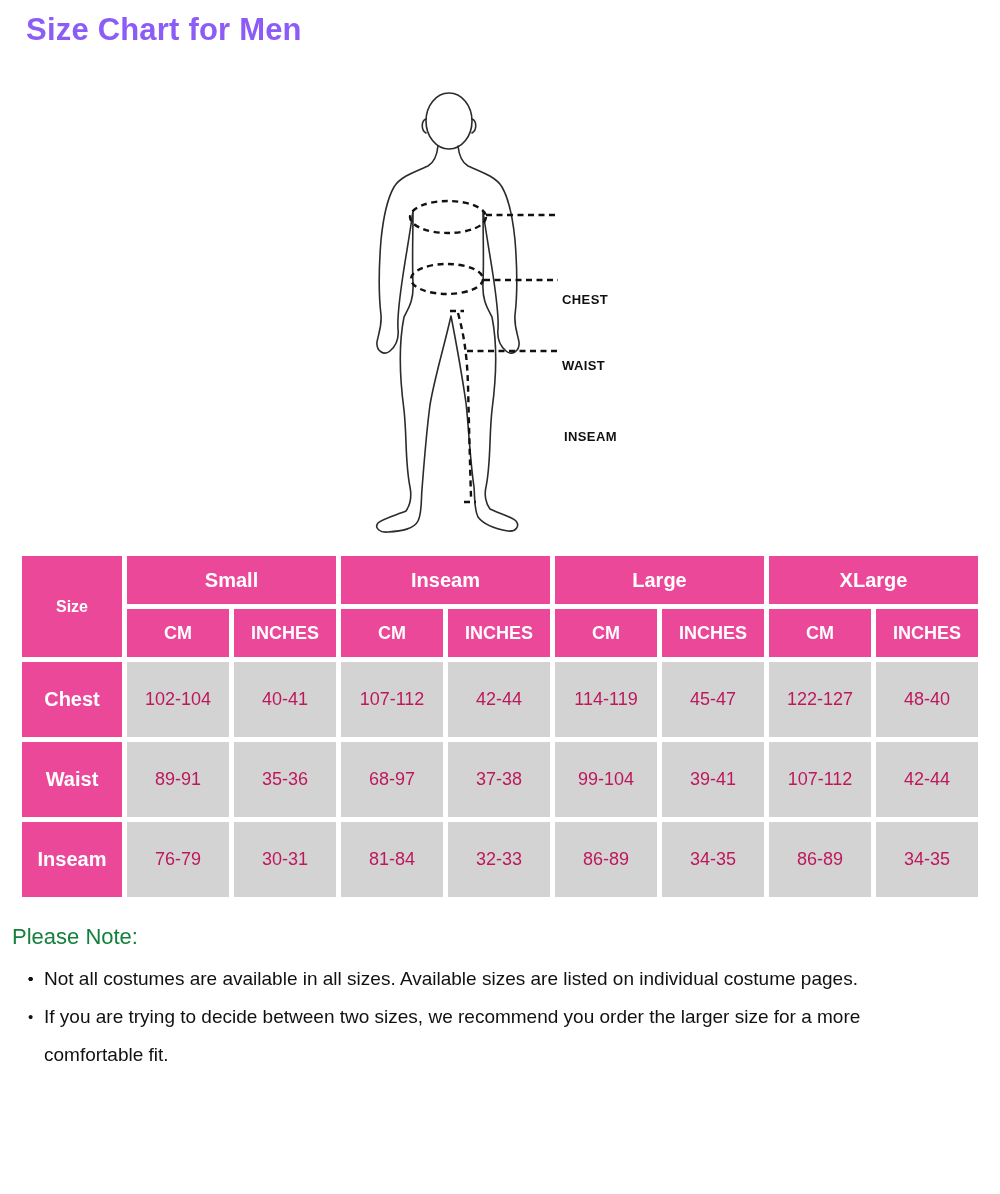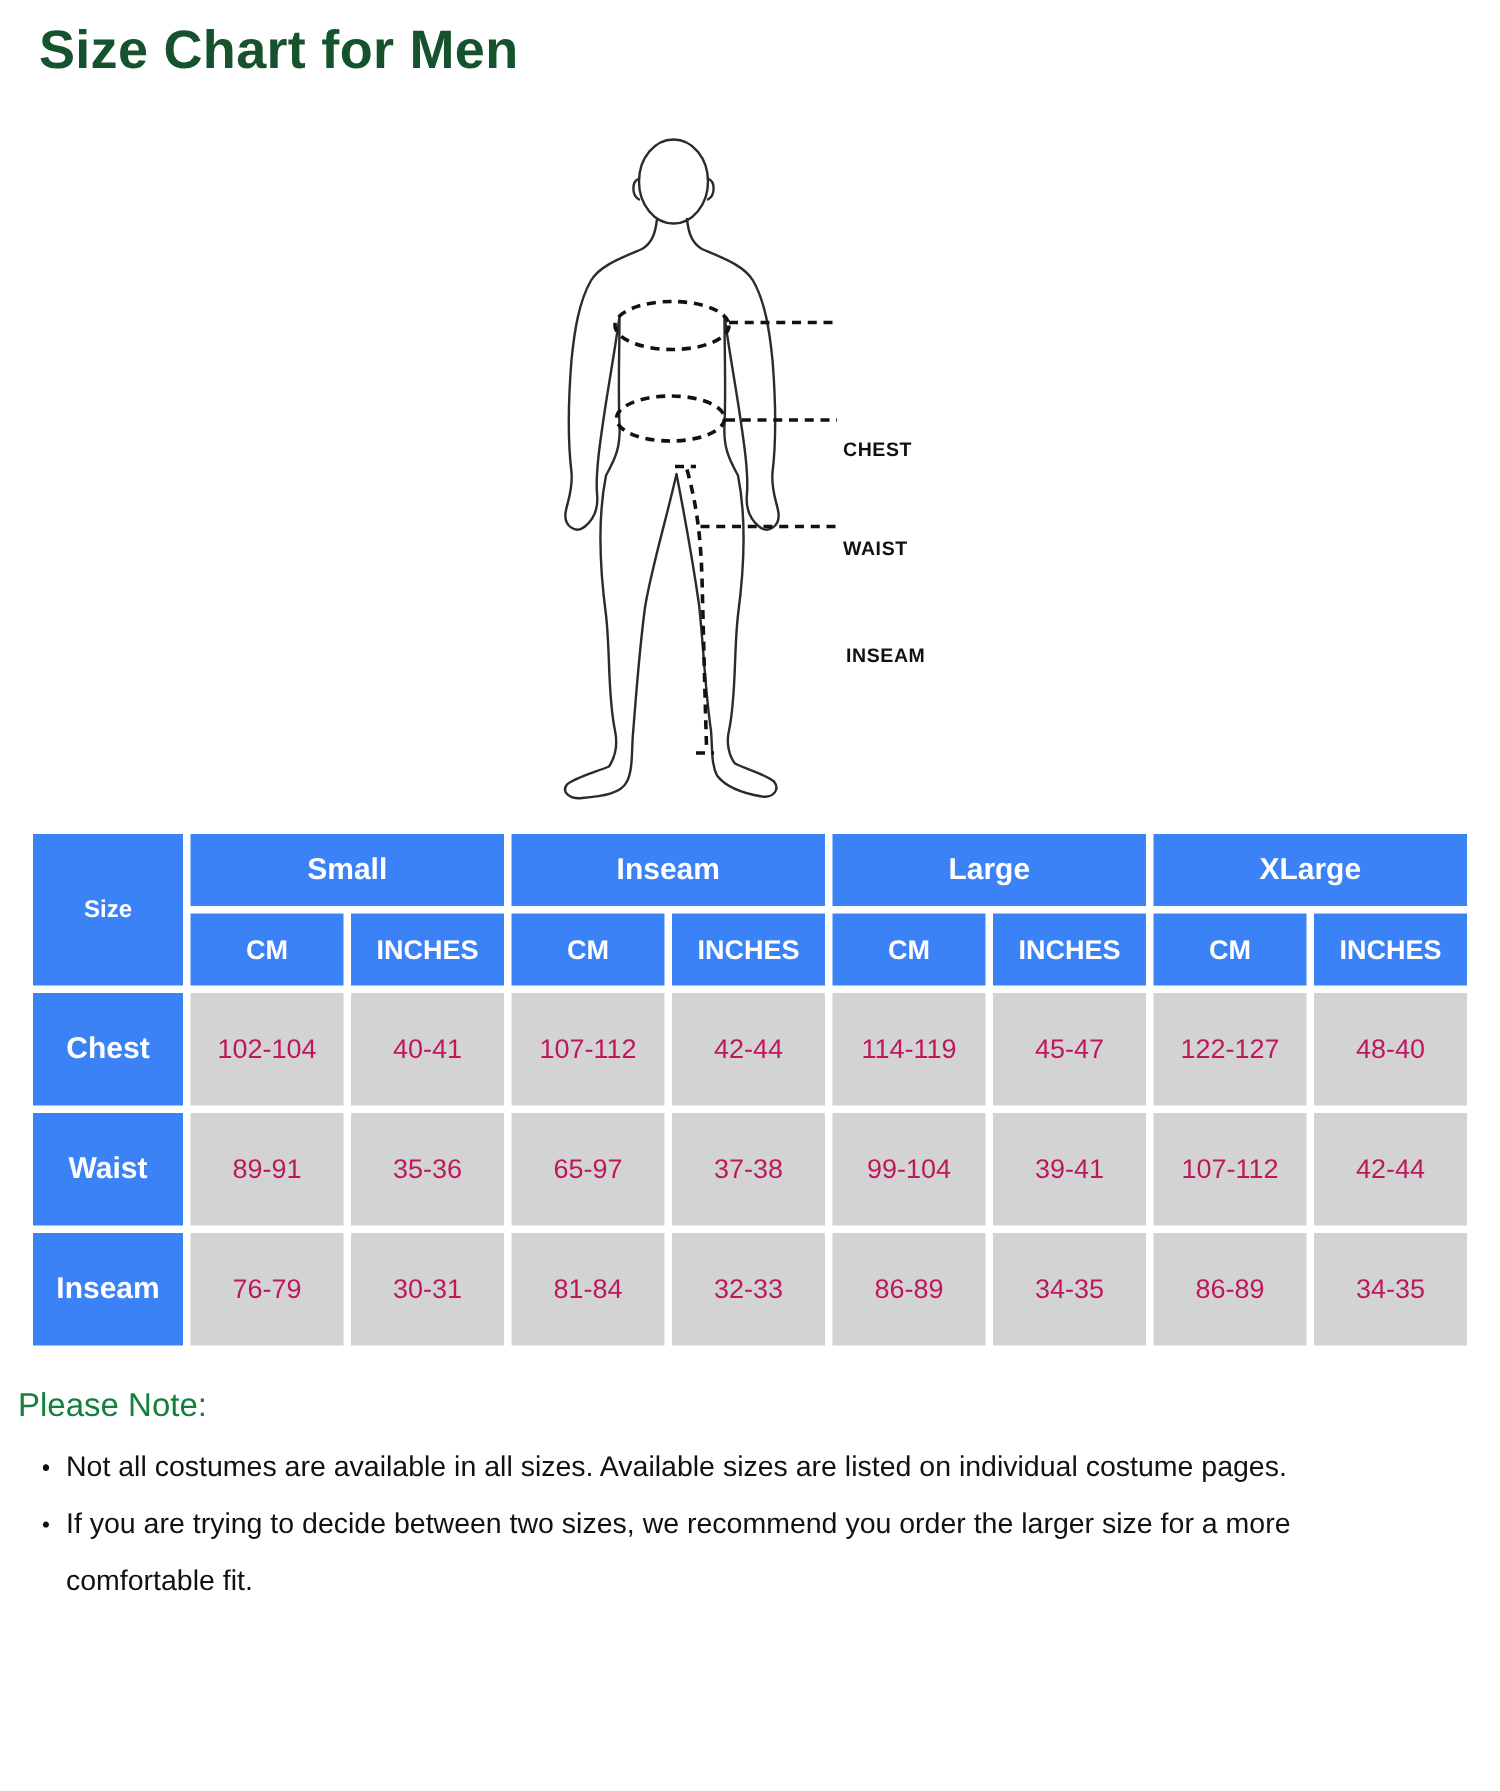--- a/index.html
+++ b/index.html
@@ -3,41 +3,41 @@
 <meta charset="utf-8">
 <style>
   html,body{margin:0;padding:0;}
   body{
     width:1000px;height:1194px;position:relative;background:#ffffff;
     font-family:"Liberation Sans","DejaVu Sans",sans-serif;color:#111;
     overflow:hidden;
   }
   .page-title{
     position:absolute;left:26px;top:12px;
-    font-size:36px;font-weight:bold;color:#14532d;letter-spacing:0.2px;
+    font-size:31px;font-weight:bold;color:#8b5cf6;letter-spacing:0.2px;
   }
   .diagram{position:absolute;left:0;top:85px;width:1000px;height:460px;}
   .diagram svg{position:absolute;left:350px;top:0;}
   .measure-label{
     position:absolute;font-size:13px;font-weight:bold;color:#111;
     letter-spacing:0.4px;white-space:nowrap;
   }
   .lbl-chest{left:562px;top:207px;}
   .lbl-waist{left:562px;top:273px;}
   .lbl-inseam{left:564px;top:344px;}
 
   table.size-chart{
     position:absolute;left:17px;top:551px;
     border-collapse:separate;border-spacing:5px;
     table-layout:fixed;width:958px;
   }
   table.size-chart th,table.size-chart td{
     text-align:center;vertical-align:middle;padding:0;
   }
-  .hdr{background:#3b82f6;color:#fff;font-weight:bold;}
+  .hdr{background:#ec4899;color:#fff;font-weight:bold;}
   .corner{font-size:16px;}
   .grp{font-size:20px;height:48px;}
   .unit{font-size:18px;height:48px;margin-left:25px;}
   .rowlbl{font-size:20px;}
   td.val{background:#d3d3d3;color:#be185d;font-size:18px;height:75px;}
   tr.r-data th{height:75px;}
 
   .notes{position:absolute;left:12px;top:922px;width:970px;}
   .notes-heading{font-size:22px;line-height:30px;margin:0 0 8px 0;color:#15803d;}
   ul.notes-list{list-style:none;margin:0;padding:0;}
@@ -156,21 +156,21 @@
     <td class="val">42-44</td>
     <td class="val">114-119</td>
     <td class="val">45-47</td>
     <td class="val">122-127</td>
     <td class="val">48-40</td>
   </tr>
   <tr class="r-data">
     <th class="hdr rowlbl">Waist</th>
     <td class="val">89-91</td>
     <td class="val">35-36</td>
-    <td class="val">65-97</td>
+    <td class="val">68-97</td>
     <td class="val">37-38</td>
     <td class="val">99-104</td>
     <td class="val">39-41</td>
     <td class="val">107-112</td>
     <td class="val">42-44</td>
   </tr>
   <tr class="r-data">
     <th class="hdr rowlbl">Inseam</th>
     <td class="val">76-79</td>
     <td class="val">30-31</td>

